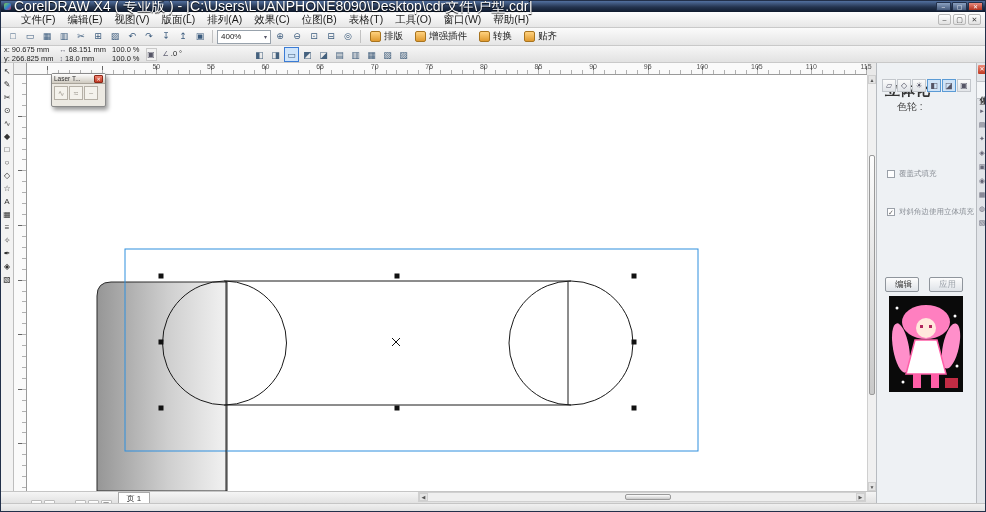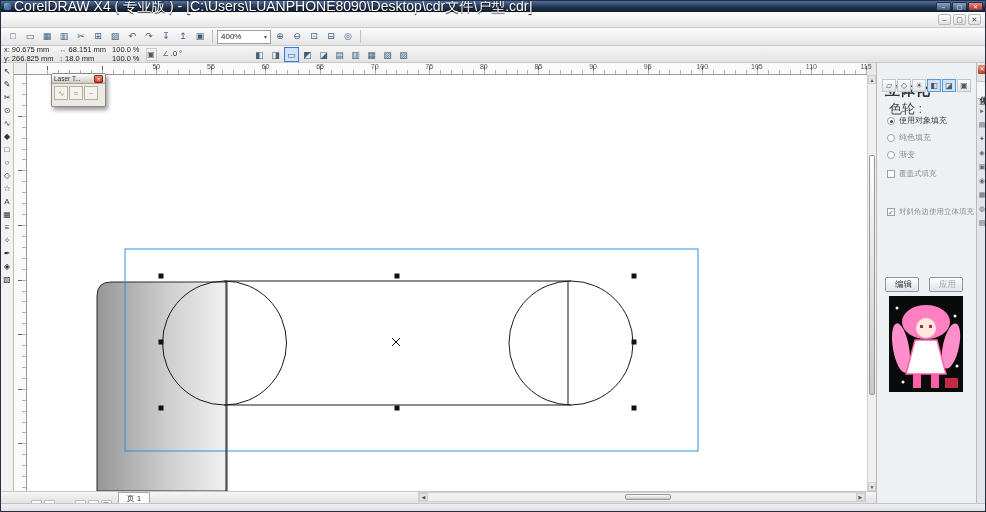--- a/index.html
+++ b/index.html
@@ -62,21 +62,21 @@
   .nav-btn{width:11px;height:10px;line-height:8px;text-align:center;font-size:7px;color:#444;border:1px solid #bbb;background:linear-gradient(#fff,#ddd);border-radius:1px}
   .page-tab{height:26px;padding:0 8px;background:#fff;border:1px solid #aaa;border-bottom:none;font-size:8px;line-height:11px;margin-left:4px;white-space:nowrap}
   #hscroll{position:relative;flex:1;height:10px;background:#efefef;border:1px solid #d0d0d0;margin-right:10px}
   #statusbar{position:absolute;left:0;top:502px;width:100%;height:10px;background:linear-gradient(#f0f0f0,#dcdcdc);border-top:1px solid #c5c5c5}
   
   #docker{position:absolute;left:875px;top:62px;width:100px;height:440px;background:#eef1f4;border-left:1px solid #b7bbc0;font-size:9px;color:#333}
   .dk-title{position:absolute;left:8px;top:18px;font-weight:bold;font-size:15px}
   .dk-btnrow{position:absolute;left:5px;top:16px;display:flex;gap:1px}
   .dkb{width:14px;height:13px;border:1px solid #c3c7cc;background:linear-gradient(#fbfbfb,#e2e5e9);font-size:8px;line-height:11px;text-align:center;color:#556}
   .dkb.active{border-color:#5b9bd5;background:#cfe3f7}
-  .dk-label{position:absolute;left:12px;top:37px;color:#444;font-size:13px}
+  .dk-label{position:absolute;left:20px;top:37px;color:#444;font-size:10px}
   .dk-radios{position:absolute;left:10px;top:52px;display:flex;flex-direction:column;gap:6px}
   .rrow{display:flex;align-items:center;gap:4px;font-size:8px;color:#8a8f96;white-space:nowrap}
   .rrow.on{color:#3c4046}
   .radio{width:8px;height:8px;border:1px solid #9aa0a8;border-radius:50%;background:#fff;position:relative;flex:0 0 auto}
   .radio.on::after{content:"";position:absolute;left:2px;top:2px;width:3px;height:3px;background:#444;border-radius:50%}
   .dk-checks{position:absolute;left:10px;top:106px;display:flex;flex-direction:column;gap:28px}
   .crow{display:flex;align-items:center;gap:4px;font-size:7.5px;color:#8a8f96;white-space:nowrap}
   .check{width:8px;height:8px;border:1px solid #9aa0a8;background:#fff;font-size:7px;line-height:7px;text-align:center;color:#666;flex:0 0 auto}
   .check.on::after{content:"✓"}
   .dk-actions{position:absolute;left:8px;top:214px;display:flex;gap:10px}
@@ -98,20 +98,34 @@
     <span id="app-icon"></span>
     <span id="title-text">CorelDRAW X4 ( 专业版 ) - [C:\Users\LUANPHONE8090\Desktop\cdr文件\户型.cdr]</span>
     <span class="tb-btns">
       <span class="tb-btn">–</span>
       <span class="tb-btn">▢</span>
       <span class="tb-btn close">✕</span>
     </span>
   </div>
 
   <div id="menubar">
+    <span style="display:flex">
+
+    <span class="menu-item">文件(F)</span>
+        <span class="menu-item">编辑(E)</span>
+        <span class="menu-item">视图(V)</span>
+        <span class="menu-item">版面(L)</span>
+        <span class="menu-item">排列(A)</span>
+        <span class="menu-item">效果(C)</span>
+        <span class="menu-item">位图(B)</span>
+        <span class="menu-item">表格(T)</span>
+        <span class="menu-item">工具(O)</span>
+        <span class="menu-item">窗口(W)</span>
+        <span class="menu-item">帮助(H)</span>
+      </span>
     <span class="doc-btns">
 
     <span class="doc-btn">–</span>
         <span class="doc-btn">▢</span>
         <span class="doc-btn">✕</span>
       </span>
   </div>
 
   <div id="toolbar">
     <span style="display:flex;gap:1px">
@@ -136,20 +150,42 @@
     </span>
     <span style="display:flex;gap:1px">
 
     <span class="ticon">⊕</span>
         <span class="ticon">⊖</span>
         <span class="ticon">⊡</span>
         <span class="ticon">⊟</span>
         <span class="ticon">◎</span>
       </span>
     <span class="tsep"></span>
+    <span style="display:flex;gap:2px">
+
+        <span class="pbtn">
+          <span class="pbtn-ic"></span>
+          <span>排版</span>
+        </span>
+
+        <span class="pbtn">
+          <span class="pbtn-ic"></span>
+          <span>增强插件</span>
+        </span>
+
+        <span class="pbtn">
+          <span class="pbtn-ic"></span>
+          <span>转换</span>
+        </span>
+
+        <span class="pbtn">
+          <span class="pbtn-ic"></span>
+          <span>贴齐</span>
+        </span>
+      </span>
   </div>
 
   <div id="propbar">
     <span class="pv-col">
       <span class="pv-row">
           <span>x:</span>
           <span>90.675 mm</span>
         </span>
       <span class="pv-row">
           <span>y:</span>
@@ -311,37 +347,20 @@
     <span class="dk-btnrow">
 
     <span class="dkb">▱</span>
         <span class="dkb">◇</span>
         <span class="dkb">☀</span>
         <span class="dkb active">◧</span>
         <span class="dkb active">◪</span>
         <span class="dkb">▣</span>
       </span>
     <span class="dk-label">色轮 :</span>
-    <span class="dk-radios">
-
-        <span class="rrow on">
-          <span class="radio on"></span>
-          <span>使用对象填充</span>
-        </span>
-
-        <span class="rrow">
-          <span class="radio"></span>
-          <span>纯色填充</span>
-        </span>
-
-        <span class="rrow">
-          <span class="radio"></span>
-          <span>渐变</span>
-        </span>
-      </span>
     <span class="dk-checks">
 
         <span class="crow">
           <span class="check"></span>
           <span>覆盖式填充</span>
         </span>
 
         <span class="crow">
           <span class="check on"></span>
           <span>对斜角边使用立体填充</span>

